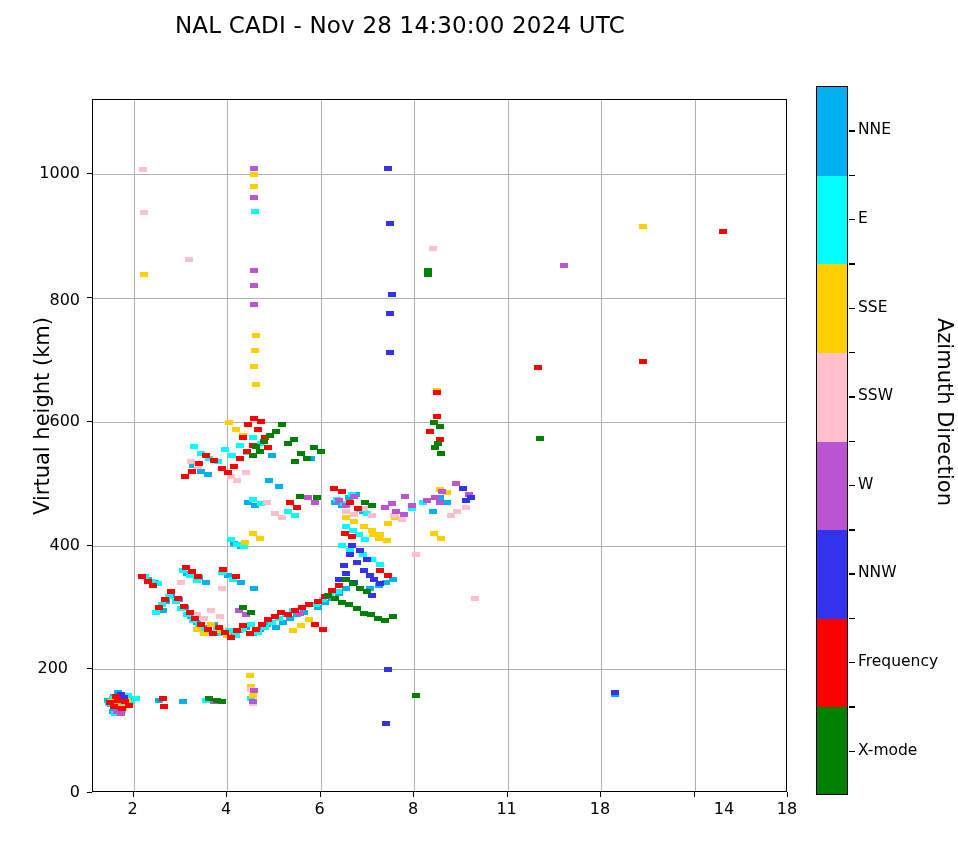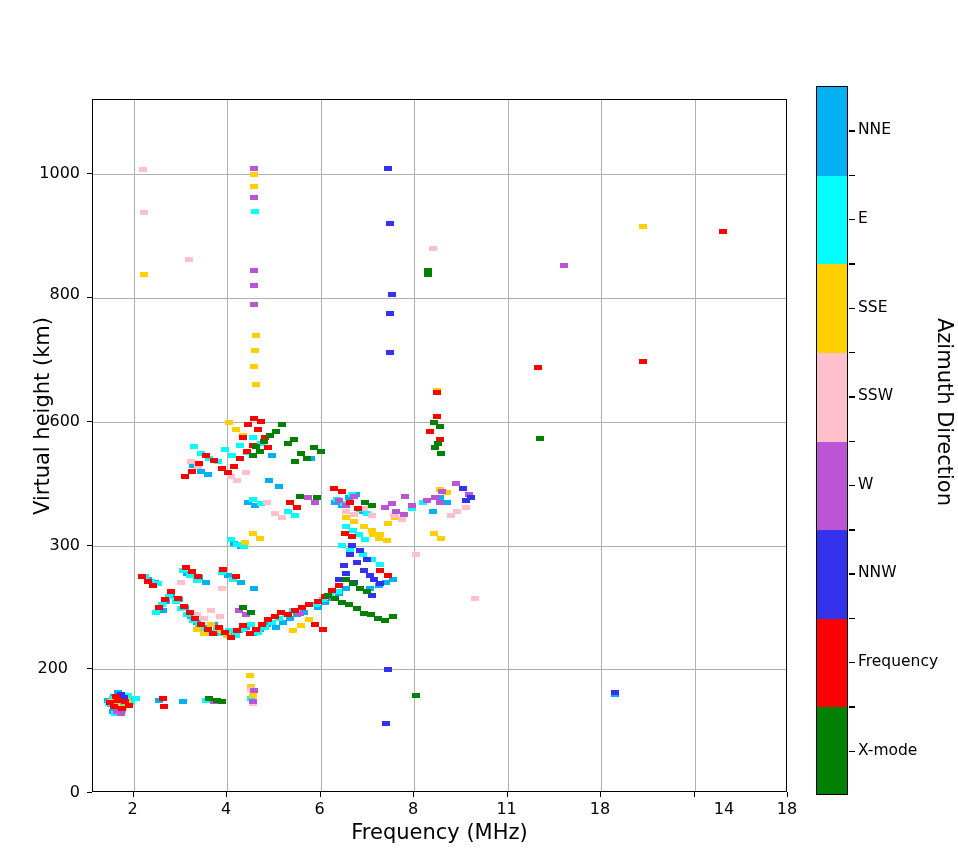--- a/index.html
+++ b/index.html
@@ -48,20 +48,21 @@
   #cblabel{
     position:absolute;left:795px;top:400px;width:300px;text-align:center;
     font-size:21px;color:#000;transform:rotate(90deg);transform-origin:center center;
   }
 </style>
 </head>
 <body>
 
 <div id="root">
 
+  <div id="title">NAL CADI - Nov 28 14:30:00 2024 UTC</div>
 
   <div id="plot-frame">
     <div id="grid-layer">
         <div class="gridline-v" style="left: 40.6624px;"></div>
         <div class="gridline-v" style="left: 134.139px;"></div>
         <div class="gridline-v" style="left: 227.616px;"></div>
         <div class="gridline-v" style="left: 321.093px;"></div>
         <div class="gridline-v" style="left: 414.57px;"></div>
         <div class="gridline-v" style="left: 508.046px;"></div>
         <div class="gridline-v" style="left: 601.523px;"></div>
@@ -510,30 +511,29 @@
       <div class="xticklabel" style="left: 580.046px;">18</div>
       <div class="xtick" style="left: 693.523px;"></div>
       <div class="xticklabel" style="left: 704px;">14</div>
       <div class="xtick" style="left: 787px;"></div>
       <div class="xticklabel" style="left: 767px;">18</div>
       <div class="ytick" style="top: 792px;"></div>
       <div class="yticklabel" style="left: 34px; top: 782px;">0</div>
       <div class="ytick" style="top: 668.25px;"></div>
       <div class="yticklabel" style="left: 22px; top: 658.25px;">200</div>
       <div class="ytick" style="top: 544.5px;"></div>
-      <div class="yticklabel" style="left: 34px; top: 534.5px;">300</div>
+      <div class="yticklabel" style="left: 34px; top: 534.5px;">400</div>
       <div class="ytick" style="top: 420.75px;"></div>
       <div class="yticklabel" style="left: 34px; top: 410.75px;">600</div>
       <div class="ytick" style="top: 297px;"></div>
-      <div class="yticklabel" style="left: 34px; top: 284px;">800</div>
+      <div class="yticklabel" style="left: 34px; top: 290px;">800</div>
       <div class="ytick" style="top: 173.25px;"></div>
       <div class="yticklabel" style="left: 34px; top: 163.25px;">1000</div>
     </div>
 
-  <div id="xlabel">Frequency (MHz)</div>
   <div id="ylabel">Virtual height (km)</div>
 
   <div id="colorbar">
       <div class="cb-seg" style="height: 88.625px; background: rgb(0, 176, 240);"></div>
       <div class="cb-seg" style="height: 88.625px; background: rgb(0, 255, 255);"></div>
       <div class="cb-seg" style="height: 88.625px; background: rgb(255, 208, 0);"></div>
       <div class="cb-seg" style="height: 88.625px; background: rgb(255, 192, 203);"></div>
       <div class="cb-seg" style="height: 88.625px; background: rgb(186, 85, 211);"></div>
       <div class="cb-seg" style="height: 88.625px; background: rgb(51, 51, 238);"></div>
       <div class="cb-seg" style="height: 88.625px; background: rgb(255, 0, 0);"></div>

